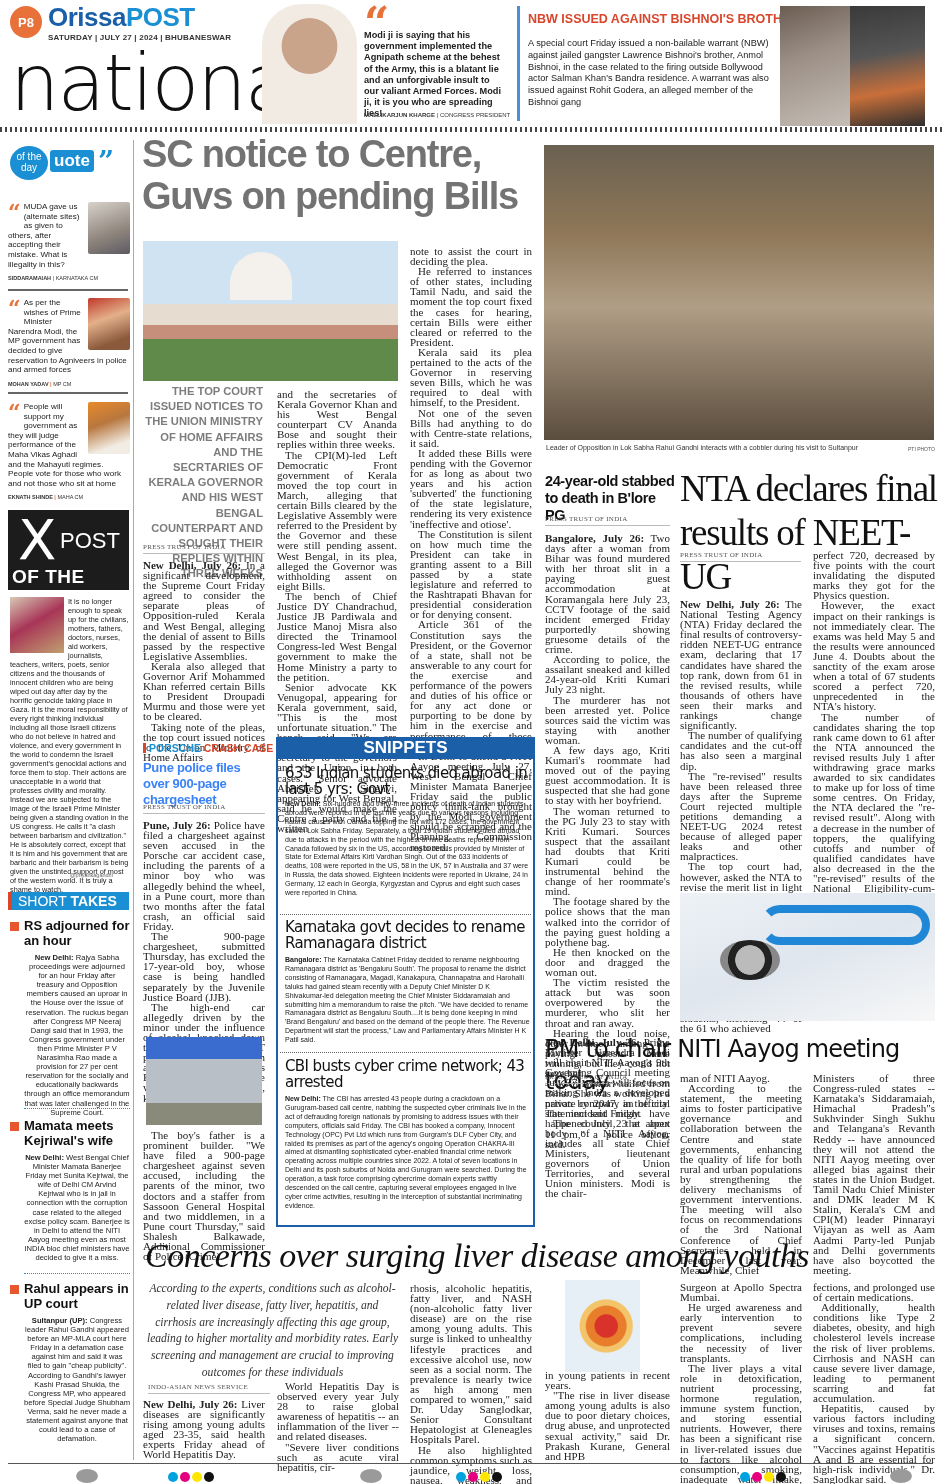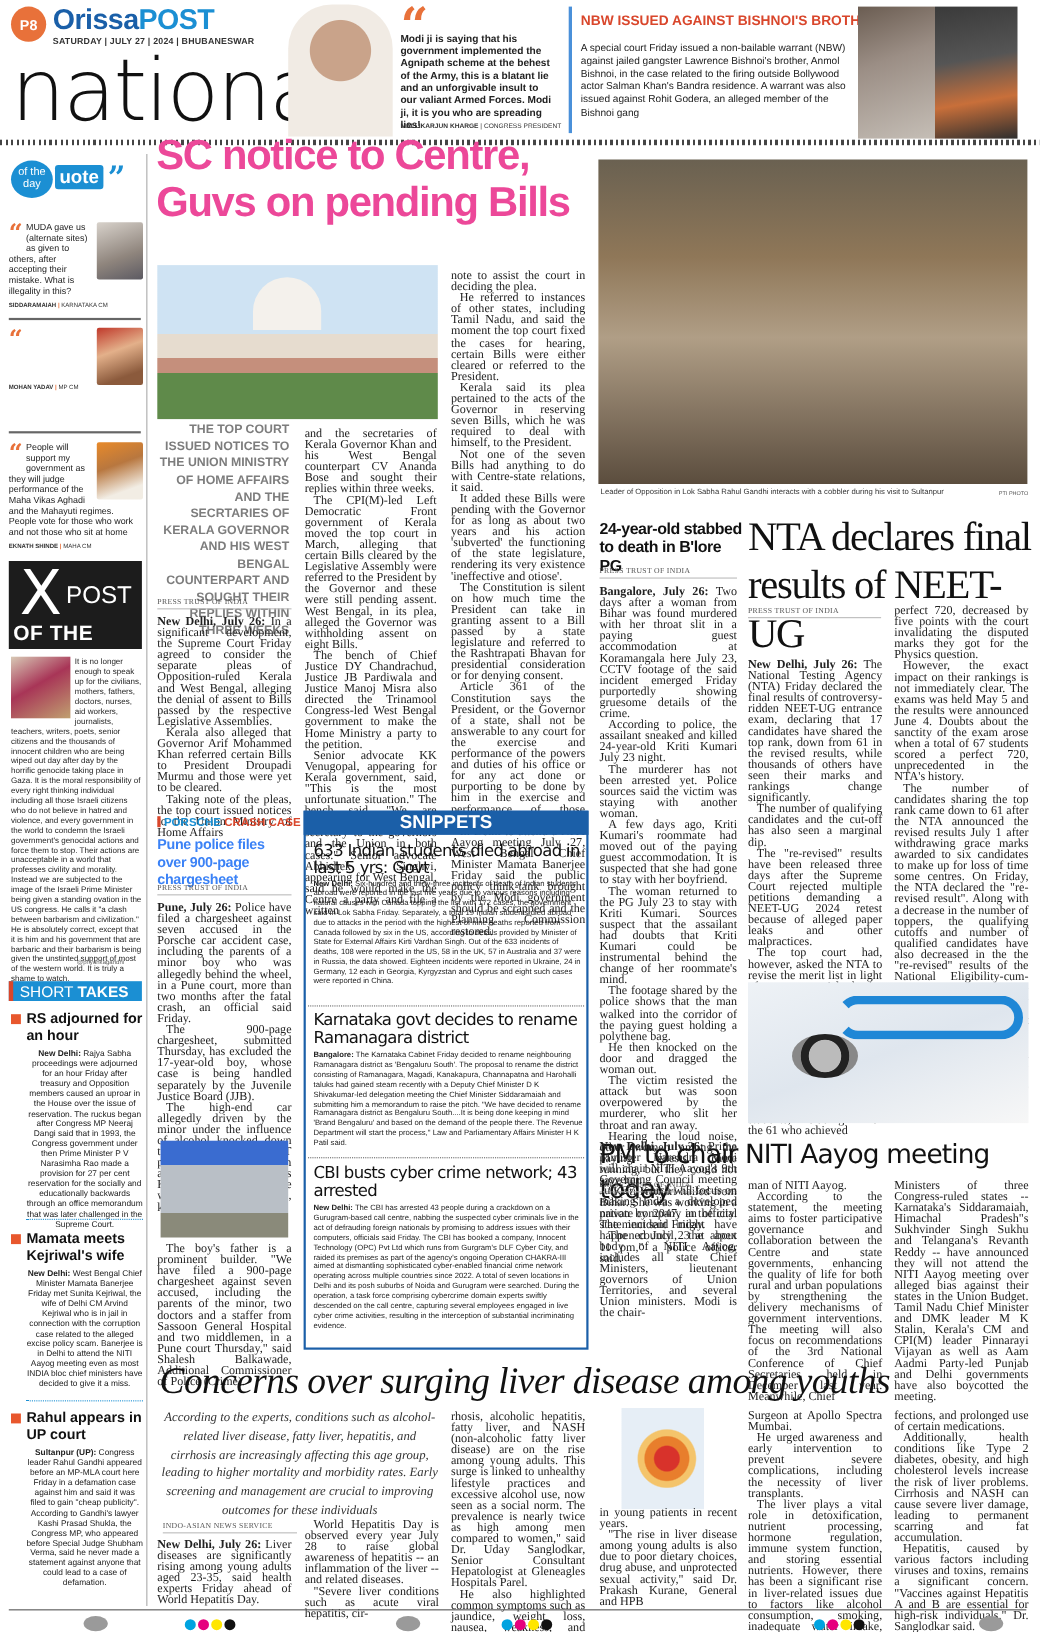--- a/index.html
+++ b/index.html
@@ -52,21 +52,21 @@
   #short-takes b { font-weight: bold; }
   .st-item { left: 8px; width: 122px; }
   .st-sq { width: 9px; height: 9px; background: #e8572d; position: absolute; left: 2px; top: 4px; }
   .st-head { margin-left: 16px; font: bold 13px "Liberation Sans", sans-serif; line-height: 15px; color: #111; }
   .st-body { margin-left: 16px; margin-top: 5px; font: 7.6px "Liberation Sans", sans-serif; line-height: 9.1px; color: #222; text-align: center; }
   .st-body b { font-weight: bold; }
   .st-rule { left: 24px; width: 106px; border-top: 1.5px dotted #1b8fd3; }
   #left-vrule { left: 133px; top: 140px; width: 1px; height: 1320px; background: #aaa; }
 
   
-  #sc-headline { left: 142px; top: 121px; width: 395px; font: bold 38px "Liberation Sans", sans-serif; line-height: 42px; color: #ec4899; letter-spacing: -1.2px; }
+  #sc-headline { left: 142px; top: 133px; width: 395px; font: bold 38px "Liberation Sans", sans-serif; line-height: 42px; color: #737373; letter-spacing: -1.2px; }
   #sc-photo { left: 143px; top: 241px; width: 255px; height: 140px; background: linear-gradient(180deg,#cfe3f3 0 45%,#e6dccf 45% 60%,#c58f7c 60% 70%,#5f8a4a 70% 100%); }
   #sc-dome { left: 230px; top: 252px; width: 62px; height: 48px; border-radius: 32px 32px 0 0; background: #f4f1ec; }
   #sc-kicker { left: 143px; top: 384px; width: 120px; font: bold 11.2px "Liberation Sans", sans-serif; line-height: 15.2px; color: #7d7d7d; text-align: right; }
   #sc-agency { left: 143px; top: 543px; width: 122px; }
   #sc-col1 { left: 143px; top: 560px; width: 122px; }
   #sc-col2 { left: 277px; top: 389px; width: 120px; }
   #sc-col3 { left: 410px; top: 246px; width: 122px; }
 
   
   #porsche-kicker { left: 143px; top: 742px; font: bold 10.5px "Liberation Sans", sans-serif; }
@@ -156,20 +156,21 @@
 <div class="abs q-card" style="top:202px">
   <div class="q-photo photo" style="background:linear-gradient(160deg,#d8d2cb,#8f857d 60%,#5c5a62)"></div>
   <span class="q-mark">“</span>
   <div class="q-text">MUDA gave us (alternate sites) as given to others, after accepting their mistake. What is illegality in this?</div>
   <div class="q-attrib"><b>SIDDARAMAIAH</b> <span class="sep">|</span> <span>KARNATAKA CM</span></div>
 </div>
 <div class="abs q-rule" style="top:289px"></div>
 <div class="abs q-card" style="top:298px">
   <div class="q-photo photo" style="background:linear-gradient(160deg,#c0392b,#e3b08a 40%,#8b5a3c 80%)"></div>
   <span class="q-mark">“</span>
+  <div class="q-text">As per the wishes of Prime Minister Narendra Modi, the MP government has decided to give reservation to Agniveers in police and armed forces</div>
   <div class="q-attrib"><b>MOHAN YADAV</b> <span class="sep">|</span> <span>MP CM</span></div>
 </div>
 <div class="abs q-rule" style="top:392px"></div>
 <div class="abs q-card" style="top:402px">
   <div class="q-photo photo" style="background:linear-gradient(160deg,#e88a2a,#b8773f 40%,#f2ede4 80%)"></div>
   <span class="q-mark">“</span>
   <div class="q-text">People will support my government as they will judge performance of the Maha Vikas Aghadi and the Mahayuti regimes. People vote for those who work and not those who sit at home</div>
   <div class="q-attrib"><b>EKNATH SHINDE</b> <span class="sep">|</span> <span>MAHA CM</span></div>
 </div>
 

